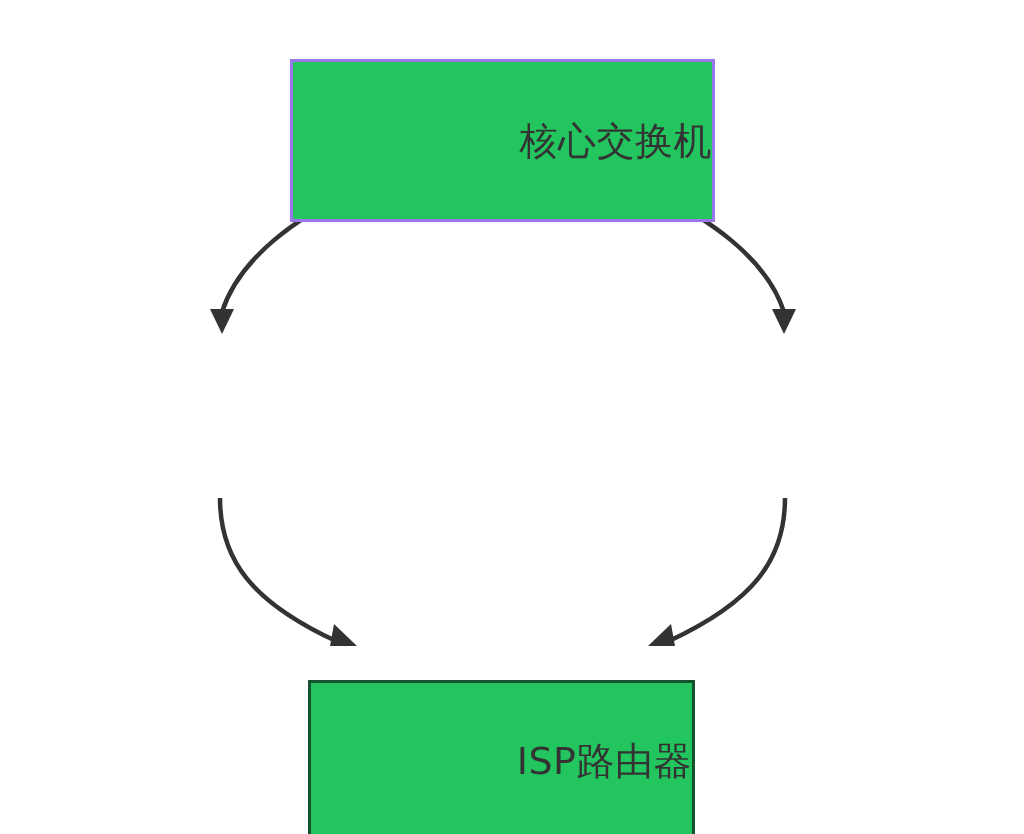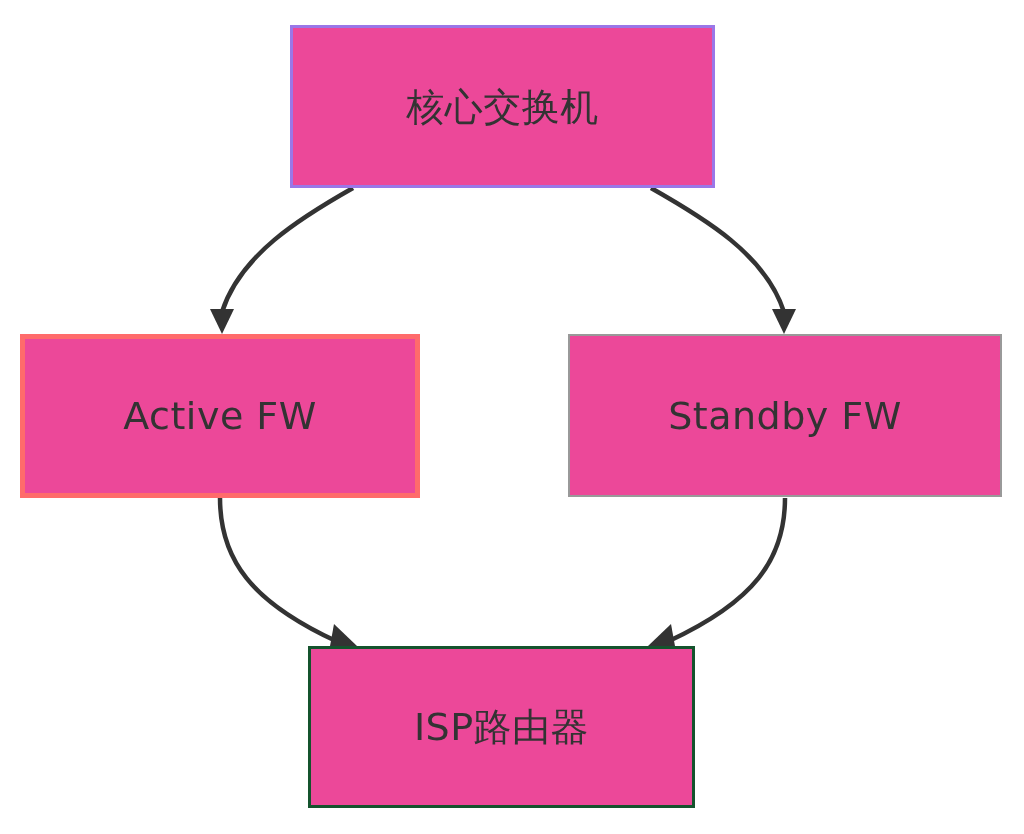--- a/index.html
+++ b/index.html
@@ -28,27 +28,28 @@
     top: 0;
     width: 1024px;
     height: 834px;
     pointer-events: none;
   }
   .node {
     position: absolute;
     box-sizing: border-box;
     display: flex;
     align-items: center;
-    justify-content: center;
-    background: #ec4899;
+    justify-content: flex-end;
+    background: #22c55e;
     color: #333333;
     font-size: 38px;
     line-height: 1;
     letter-spacing: 0.5px;
     white-space: nowrap;
+    margin-top: 34px;
   }
   .node-label {
     display: block;
     text-align: center;
   }
   .node-core-switch {
     left: 290px;
     top: 25px;
     width: 425px;
     height: 163px;
@@ -112,25 +113,19 @@
       <path class="edge-path" d="M 785,498 C 785,560 753,602 669,641"></path>
       <polygon class="edge-arrowhead" points="671,624 648,646 675,646"></polygon>
     </g>
 
   </svg>
 
   <div class="node node-core-switch">
     <span class="node-label">核心交换机</span>
   </div>
 
-  <div class="node node-active-fw">
-    <span class="node-label">Active FW</span>
-  </div>
 
-  <div class="node node-standby-fw">
-    <span class="node-label">Standby FW</span>
-  </div>
 
   <div class="node node-isp-router">
     <span class="node-label">ISP路由器</span>
   </div>
 
 </div>
 
 </body></html>

